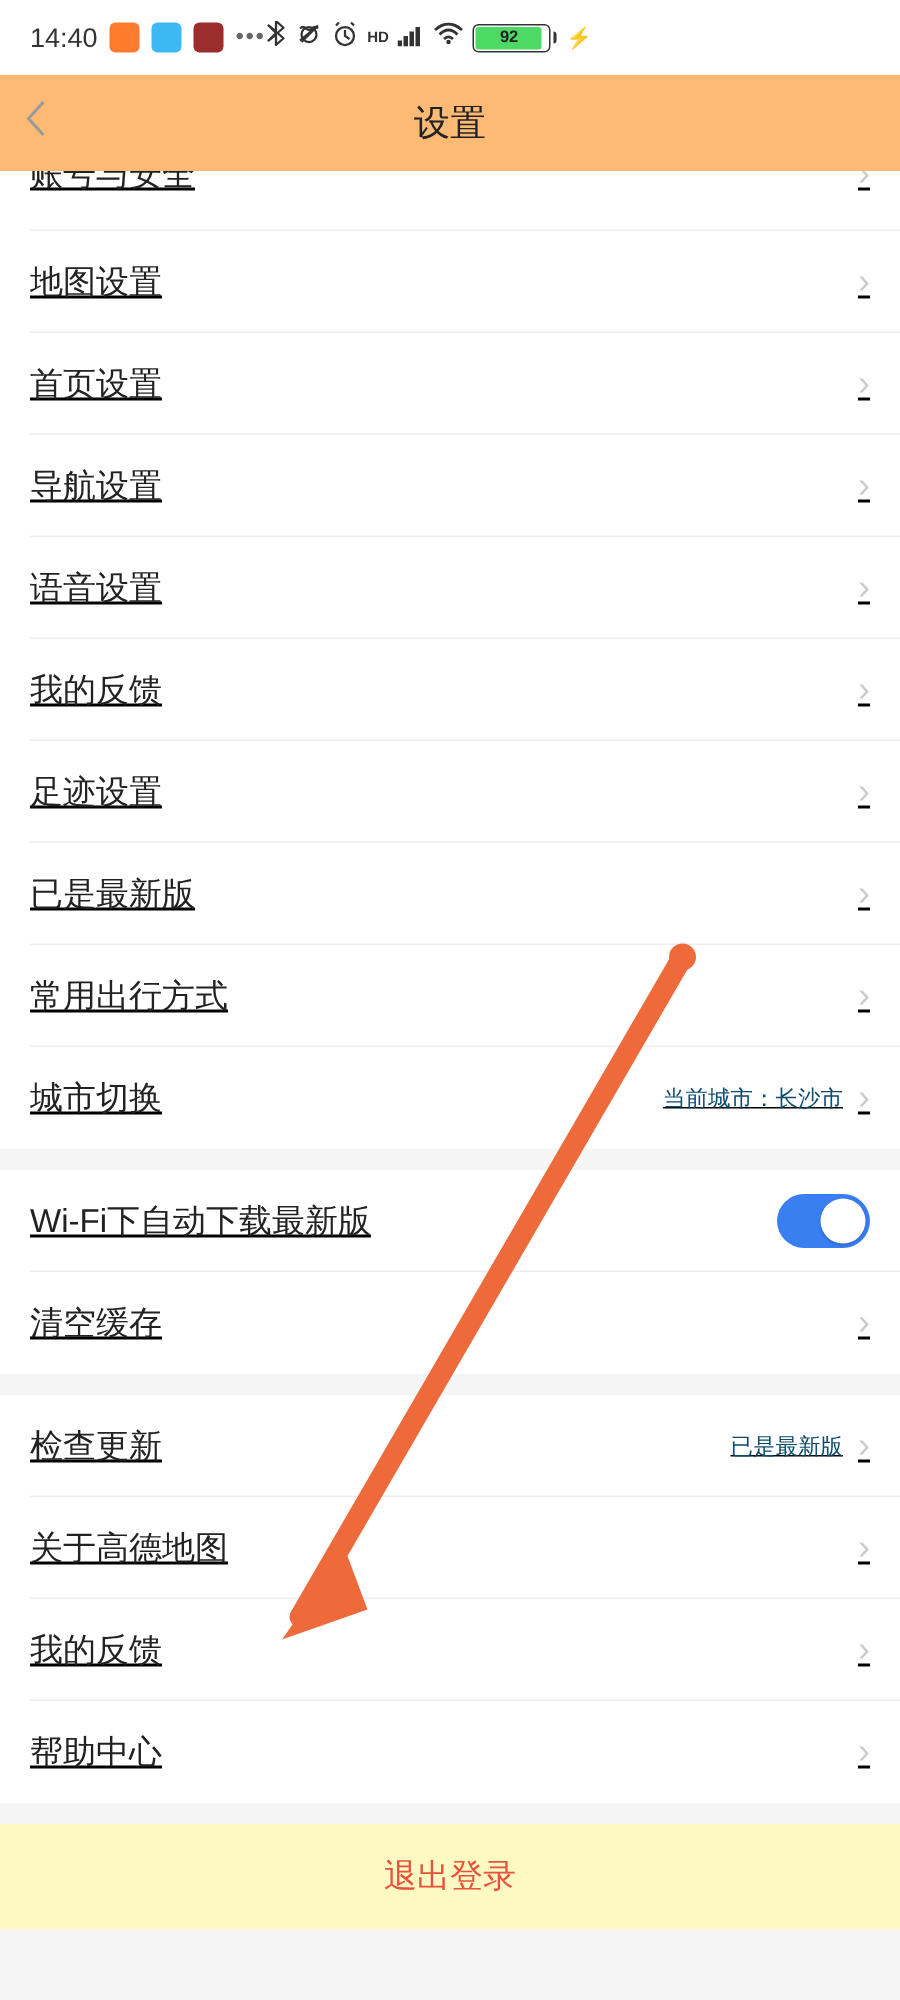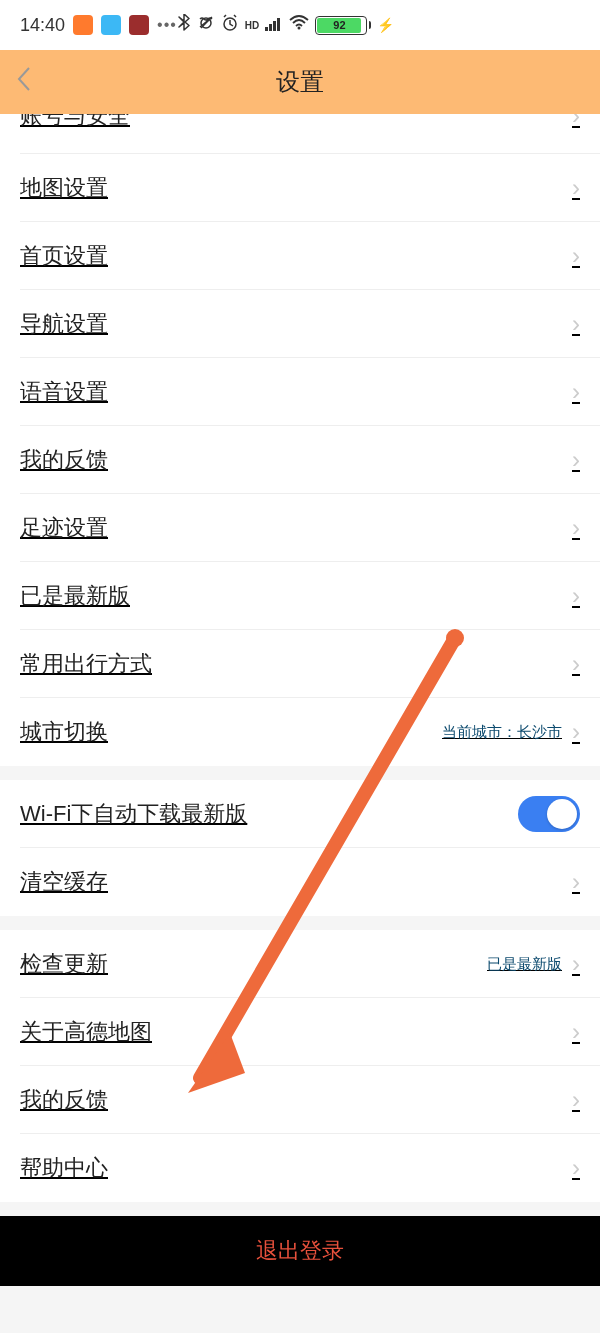--- a/index.html
+++ b/index.html
@@ -161,21 +161,21 @@
       position: absolute;
       right: 3px;
       top: 3px;
       width: 30px;
       height: 30px;
       background: #fff;
       border-radius: 50%;
       box-shadow: 0 1px 3px rgba(0,0,0,0.2);
     }
     .logout-section {
-      background: #000000;
+      background: #fef9c3;
       height: 70px;
       display: flex;
       align-items: center;
       justify-content: center;
     }
     .logout-label {
       font-size: 22px;
       color: #e8513c;
     }
     .arrow-overlay {

